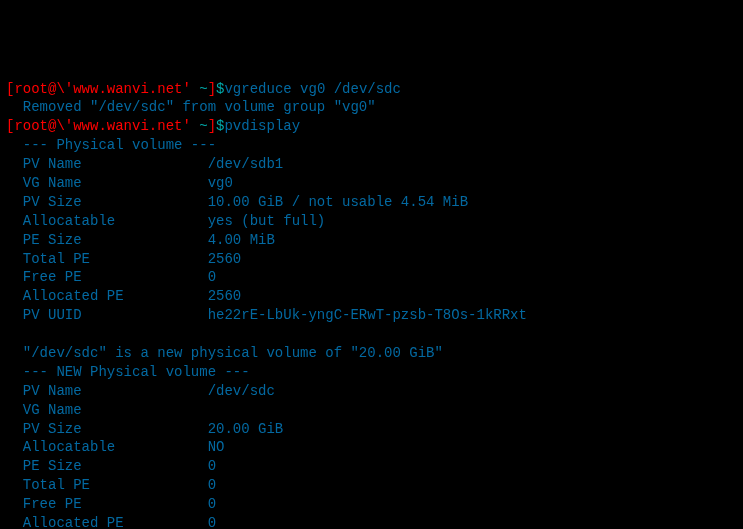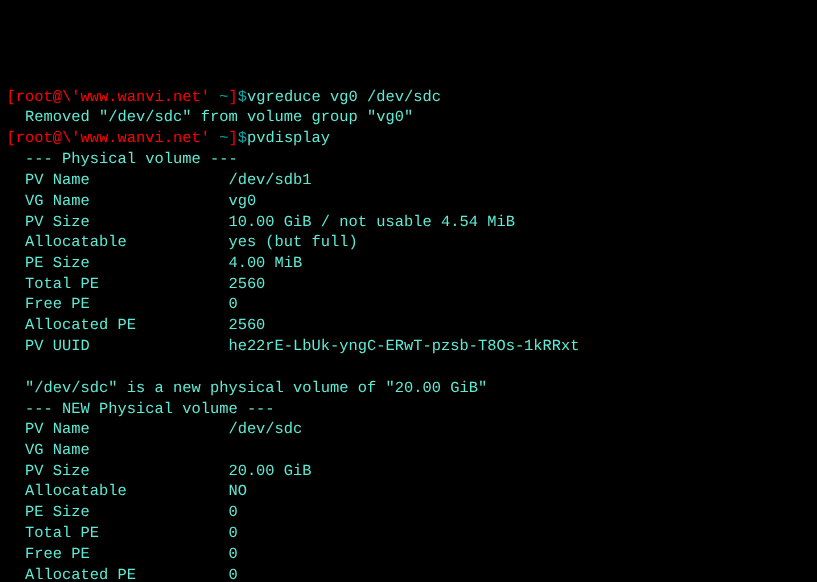--- a/index.html
+++ b/index.html
@@ -10,21 +10,21 @@
     line-height: 1.35;
     margin: 0;
     padding: 4px 6px;
     width: 743px;
     height: 529px;
     box-sizing: border-box;
     white-space: pre;
   }
   .red { color: #ff0000; }
   .bluegreen { color: #00aaaa; }
-  .white { color: #5eead4; }
+  .white { color: #0369a1; }
 </style>
 </head>
 <body>
 
 
 
 <div id="terminal"><div><span><span class="red">[</span><span class="red">root@\'www.wanvi.net'</span><span class="white"> </span><span class="bluegreen">~</span><span class="red">]</span><span class="bluegreen">$</span><span class="white">vgreduce vg0 /dev/sdc</span></span></div><div><span class="white">  Removed "/dev/sdc" from volume group "vg0"</span></div><div><span><span class="red">[</span><span class="red">root@\'www.wanvi.net'</span><span class="white"> </span><span class="bluegreen">~</span><span class="red">]</span><span class="bluegreen">$</span><span class="white">pvdisplay</span></span></div><div><span class="white">  --- Physical volume ---</span></div><div><span class="white">  PV Name               /dev/sdb1</span></div><div><span class="white">  VG Name               vg0</span></div><div><span class="white">  PV Size               10.00 GiB / not usable 4.54 MiB</span></div><div><span class="white">  Allocatable           yes (but full)</span></div><div><span class="white">  PE Size               4.00 MiB</span></div><div><span class="white">  Total PE              2560</span></div><div><span class="white">  Free PE               0</span></div><div><span class="white">  Allocated PE          2560</span></div><div><span class="white">  PV UUID               he22rE-LbUk-yngC-ERwT-pzsb-T8Os-1kRRxt</span></div><div><span class="white">   </span></div><div><span class="white">  "/dev/sdc" is a new physical volume of "20.00 GiB"</span></div><div><span class="white">  --- NEW Physical volume ---</span></div><div><span class="white">  PV Name               /dev/sdc</span></div><div><span class="white">  VG Name               </span></div><div><span class="white">  PV Size               20.00 GiB</span></div><div><span class="white">  Allocatable           NO</span></div><div><span class="white">  PE Size               0   </span></div><div><span class="white">  Total PE              0</span></div><div><span class="white">  Free PE               0</span></div><div><span class="white">  Allocated PE          0</span></div></div>
 
 
 

